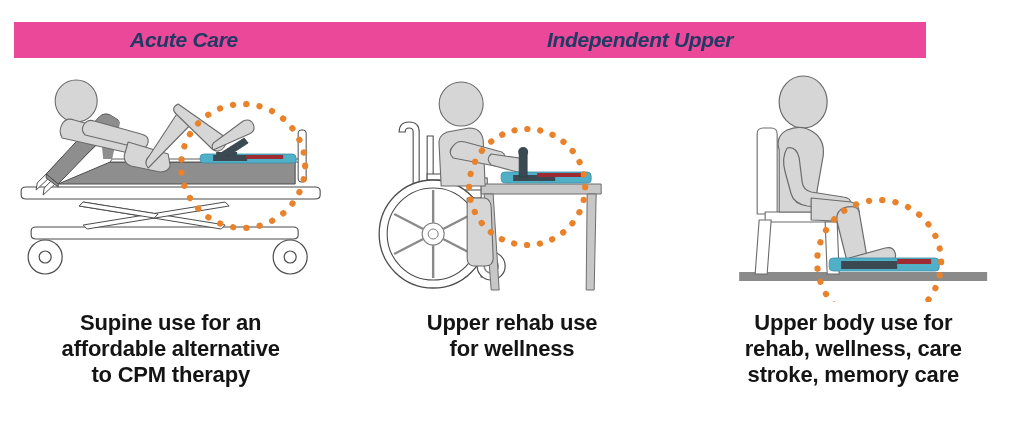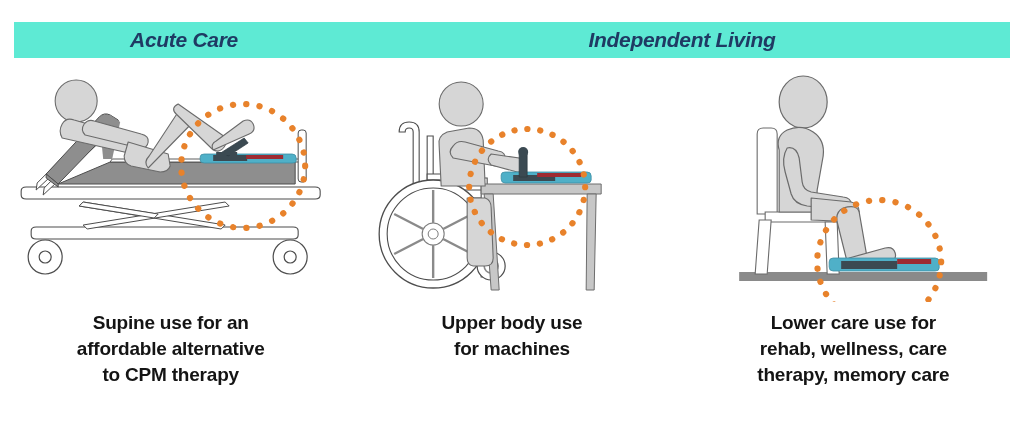--- a/index.html
+++ b/index.html
@@ -7,22 +7,22 @@
     width:1024px;height:425px;
     background:#ffffff;
     font-family:"Liberation Sans", sans-serif;
     overflow:hidden;
     position:relative;
   }
   .page{position:relative;width:1024px;height:425px;}
 
   
   .header-band{
-    position:absolute;left:14px;top:22px;width:996px;height:36px;
-    background:#5eead4;
+    position:absolute;left:14px;top:22px;width:912px;height:36px;
+    background:#ec4899;
     display:flex;
   }
   .header-cell{
     flex:1 1 0;
     display:flex;align-items:center;justify-content:center;
     font-style:italic;
     font-weight:bold;
     font-size:21px;
     letter-spacing:-0.3px;
     color:#1f3a63;
@@ -37,39 +37,39 @@
     position:absolute;left:0;top:62px;width:1024px;height:363px;
     display:flex;
   }
   .panel{position:relative;flex:1 1 0;height:363px;}
   .panel .art{position:absolute;left:0;top:0;width:100%;height:240px;}
   .panel .art svg{display:block;width:100%;height:100%;}
 
   .caption{
     position:absolute;left:0;right:0;top:248px;
     text-align:center;
-    font-size:19px;
+    font-size:22px;
     font-weight:bold;
     color:#141414;
     line-height:26px;
     letter-spacing:-0.2px;
   }
   .caption .ln{display:block;}
 </style>
 </head>
 <body>
 
 <div class="page">
 
   <div class="header-band">
     <div class="header-cell c1">
       <span>Acute Care</span>
     </div>
     <div class="header-cell c3">
-      <span>Independent Living</span>
+      <span>Independent Upper</span>
     </div>
   </div>
 
   <div class="panels">
 
     <div class="panel">
       <div class="art">
         <svg viewBox="0 0 341 240" preserveAspectRatio="xMidYMid meet">
           <defs>
             <g id="dotring1"></g>
@@ -230,22 +230,22 @@
             <circle cx="182" cy="90" r="5" fill="#3b4a52"></circle>
           </g>
 
           <g>
             <ellipse cx="186" cy="125" rx="58" ry="58" fill="none" stroke="#e8822b" stroke-width="6.2" stroke-linecap="round" stroke-dasharray="0.2 12.8"></ellipse>
           </g>
         </svg>
       </div>
 
       <div class="caption">
-        <span class="ln">Upper body use</span>
-        <span class="ln">for machines</span>
+        <span class="ln">Upper rehab use</span>
+        <span class="ln">for wellness</span>
       </div>
     </div>
 
     <div class="panel">
       <div class="art">
         <svg viewBox="0 0 341 240" preserveAspectRatio="xMidYMid meet">
 
           <g>
             <rect x="56" y="210" width="248" height="9" fill="#8a8a8a"></rect>
           </g>
@@ -281,20 +281,20 @@
             <path d="M214 197 L248 197 L248 202 L214 202 Z" fill="#9e2b32"></path>
           </g>
 
           <g>
             <ellipse cx="196" cy="200" rx="62" ry="62" fill="none" stroke="#e8822b" stroke-width="6.2" stroke-linecap="round" stroke-dasharray="0.2 13.2"></ellipse>
           </g>
         </svg>
       </div>
 
       <div class="caption">
-        <span class="ln">Lower care use for</span>
+        <span class="ln">Upper body use for</span>
         <span class="ln">rehab, wellness, care</span>
-        <span class="ln">therapy, memory care</span>
+        <span class="ln">stroke, memory care</span>
       </div>
     </div>
 
   </div>
 </div>
 
 </body></html>

